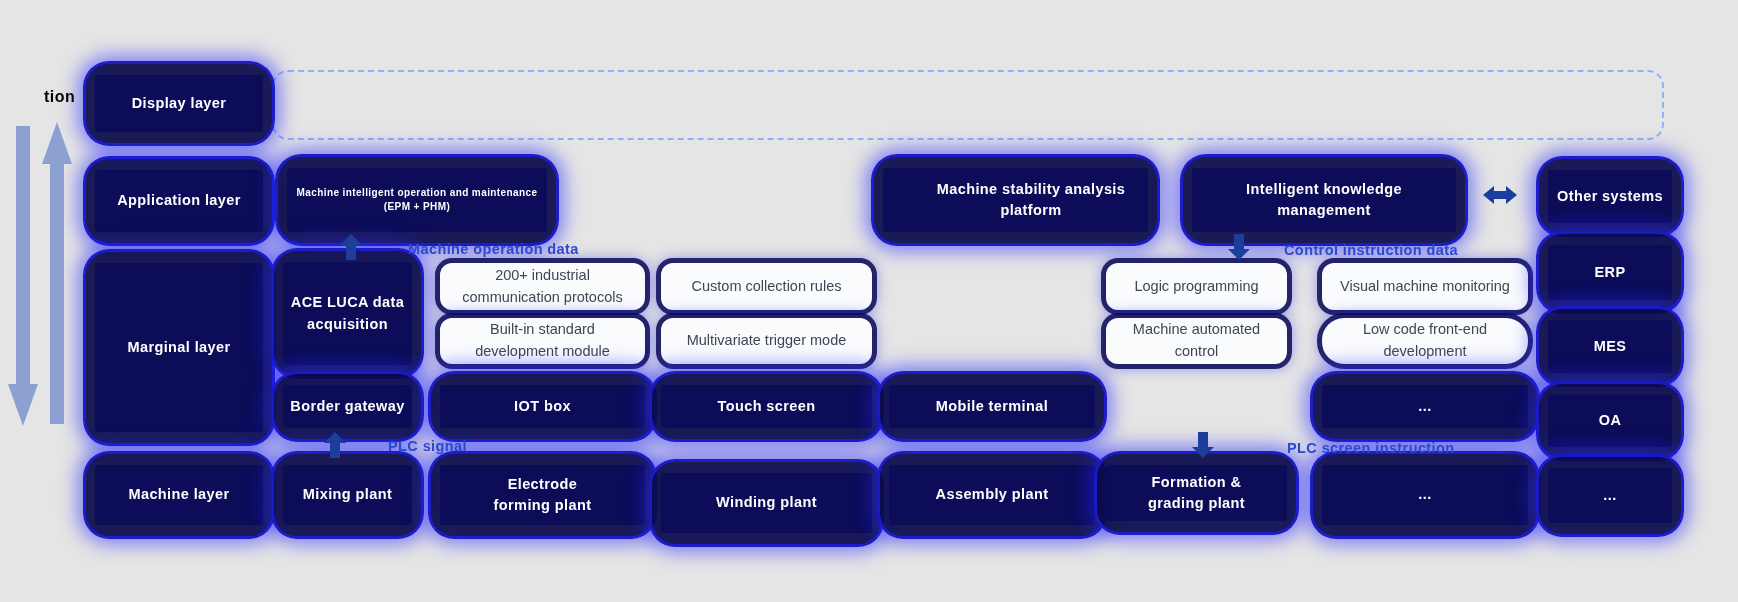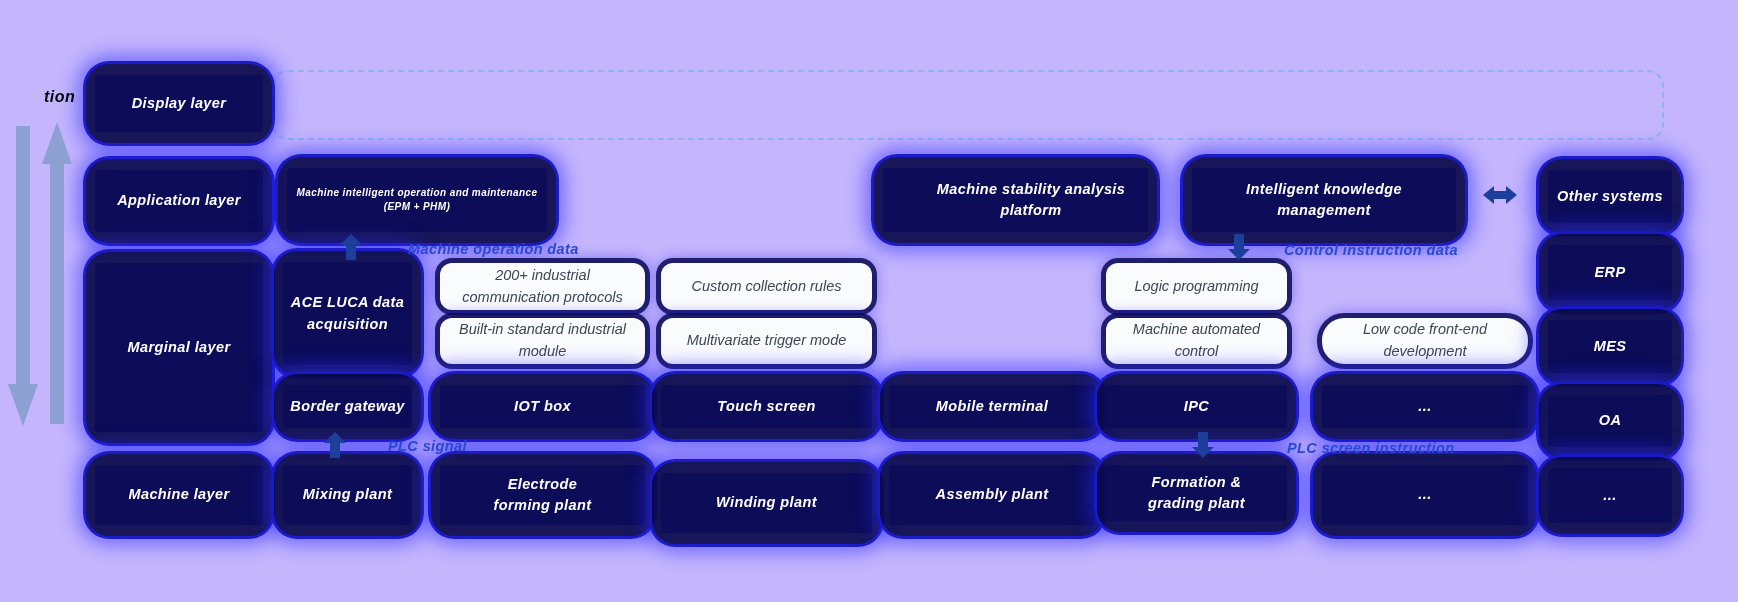--- a/index.html
+++ b/index.html
@@ -1,18 +1,18 @@
 <!DOCTYPE html>
 <html><head>
 <meta charset="utf-8">
 <style>
   html,body { margin:0; padding:0; background:#000; }
   #stage {
-    position:relative; width:1738px; height:602px; background:#c4b5fd;
-    font-family:"Liberation Sans", sans-serif; overflow:hidden;font-style:italic;
+    position:relative; width:1738px; height:602px; background:#e5e5e5;
+    font-family:"Liberation Sans", sans-serif; overflow:hidden;
   }
   
   .bluebox {
     position:absolute; background:#3a3af2; color:#ffffff;
     display:flex; align-items:center; justify-content:center; text-align:center;
     font-weight:bold; font-size:14.5px; letter-spacing:.4px; line-height:1.45;
     border-radius:3px; z-index:2; padding:2px 6px; box-sizing:border-box;
   }
   .bluebox::before {
     content:""; position:absolute; inset:-14px -12px;
@@ -82,32 +82,32 @@
   <div class="flowlabel" style="left:408px; top:241px;">Machine operation data</div>
   <svg class="arrow" style="left:1228px; top:234px;" width="22" height="26" viewBox="0 0 22 26">
     <rect x="6" y="0" width="10" height="16" fill="#1e3e9b"></rect>
     <polygon points="11,26 0,15 22,15" fill="#1e3e9b"></polygon>
   </svg>
   <div class="flowlabel" style="left:1284px; top:242px;">Control instruction data</div>
 
   <div class="bluebox" style="left:283px; top:262px; width:129px; height:103px;">ACE LUCA data acquisition</div>
   <div class="chip" style="left:440px; top:263px; width:205px; height:47px;">200+ industrial communication protocols</div>
   <div class="chip" style="left:661px; top:263px; width:211px; height:47px;">Custom collection rules</div>
-  <div class="chip" style="left:440px; top:318px; width:205px; height:46px;">Built-in standard industrial module</div>
+  <div class="chip" style="left:440px; top:318px; width:205px; height:46px;">Built-in standard development module</div>
   <div class="chip" style="left:661px; top:318px; width:211px; height:46px;">Multivariate trigger mode</div>
 
   <div class="chip" style="left:1106px; top:263px; width:181px; height:47px;">Logic programming</div>
+  <div class="chip" style="left:1322px; top:263px; width:206px; height:47px;">Visual machine monitoring</div>
   <div class="chip" style="left:1106px; top:318px; width:181px; height:46px;">Machine automated control</div>
   <div class="chip" style="left:1322px; top:318px; width:206px; height:46px;border-radius:22px;">Low code front-end development</div>
 
   <div class="bluebox" style="left:283px; top:385px; width:129px; height:43px;">Border gateway</div>
   <div class="bluebox" style="left:440px; top:385px; width:205px; height:43px;">IOT box</div>
   <div class="bluebox" style="left:661px; top:385px; width:211px; height:43px;">Touch screen</div>
   <div class="bluebox" style="left:889px; top:385px; width:206px; height:43px;">Mobile terminal</div>
-  <div class="bluebox" style="left:1106px; top:385px; width:181px; height:43px;">IPC</div>
   <div class="bluebox" style="left:1322px; top:385px; width:206px; height:43px;">...</div>
 
   <svg class="arrow" style="left:324px; top:432px;" width="22" height="26" viewBox="0 0 22 26">
     <polygon points="11,0 0,11 22,11" fill="#1e3e9b"></polygon>
     <rect x="6" y="10" width="10" height="16" fill="#1e3e9b"></rect>
   </svg>
   <div class="flowlabel" style="left:388px; top:438px;">PLC signal</div>
   <svg class="arrow" style="left:1192px; top:432px;" width="22" height="26" viewBox="0 0 22 26">
     <rect x="6" y="0" width="10" height="16" fill="#1e3e9b"></rect>
     <polygon points="11,26 0,15 22,15" fill="#1e3e9b"></polygon>

